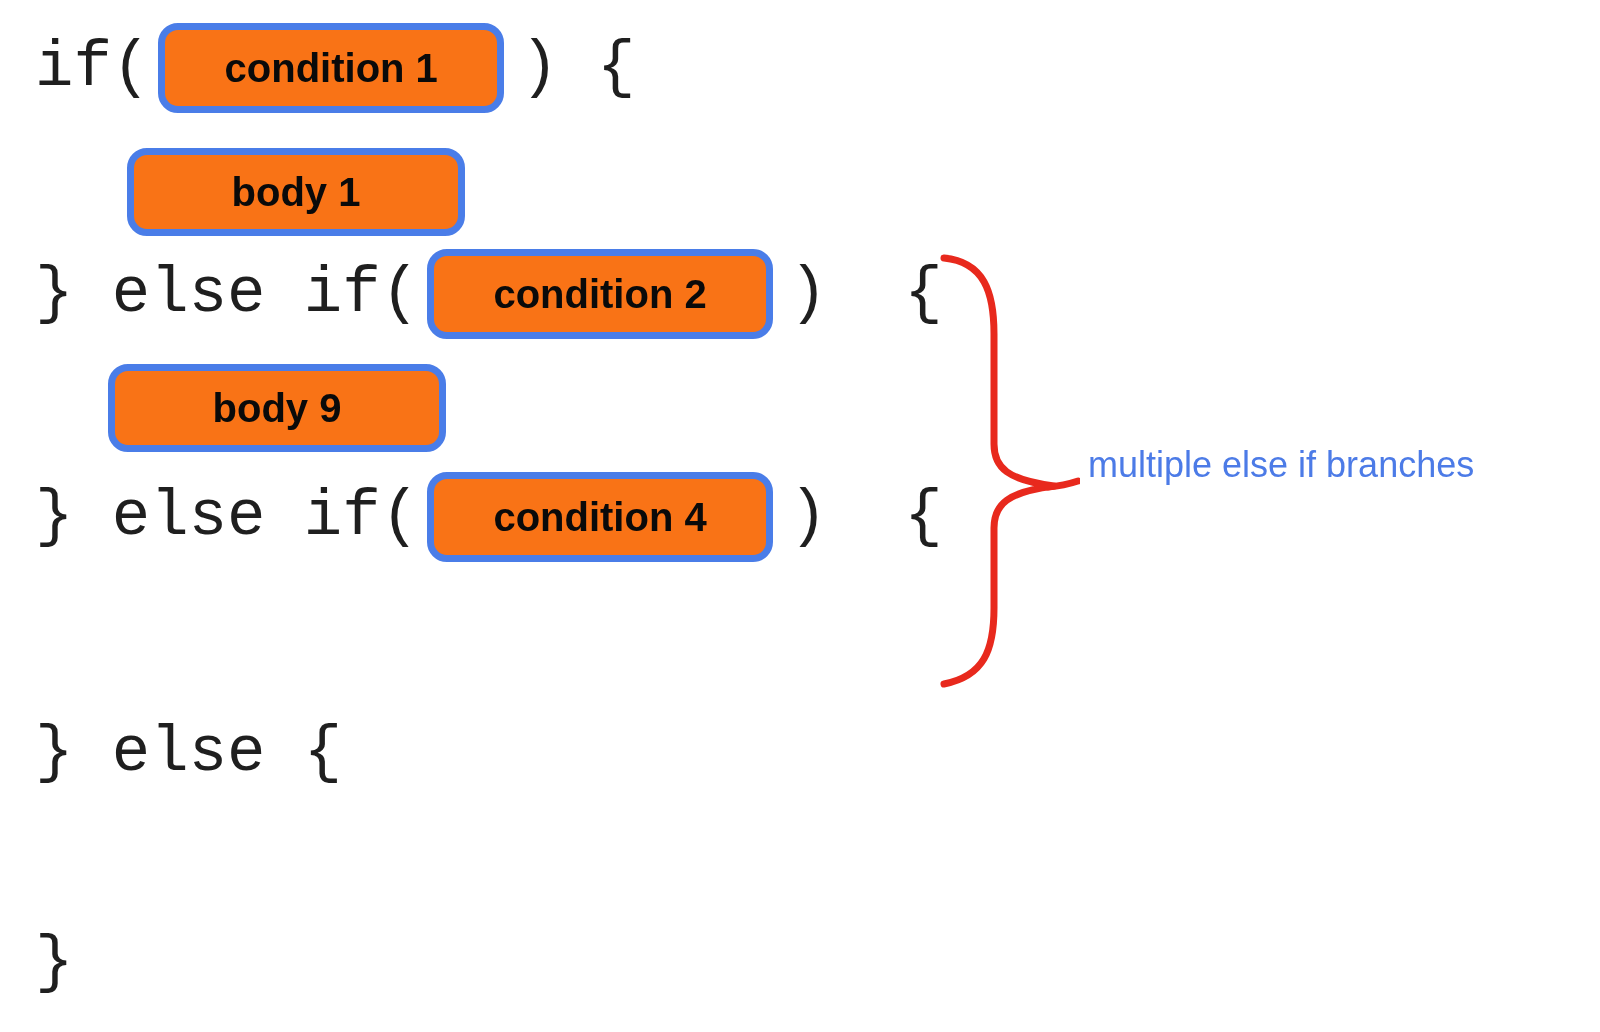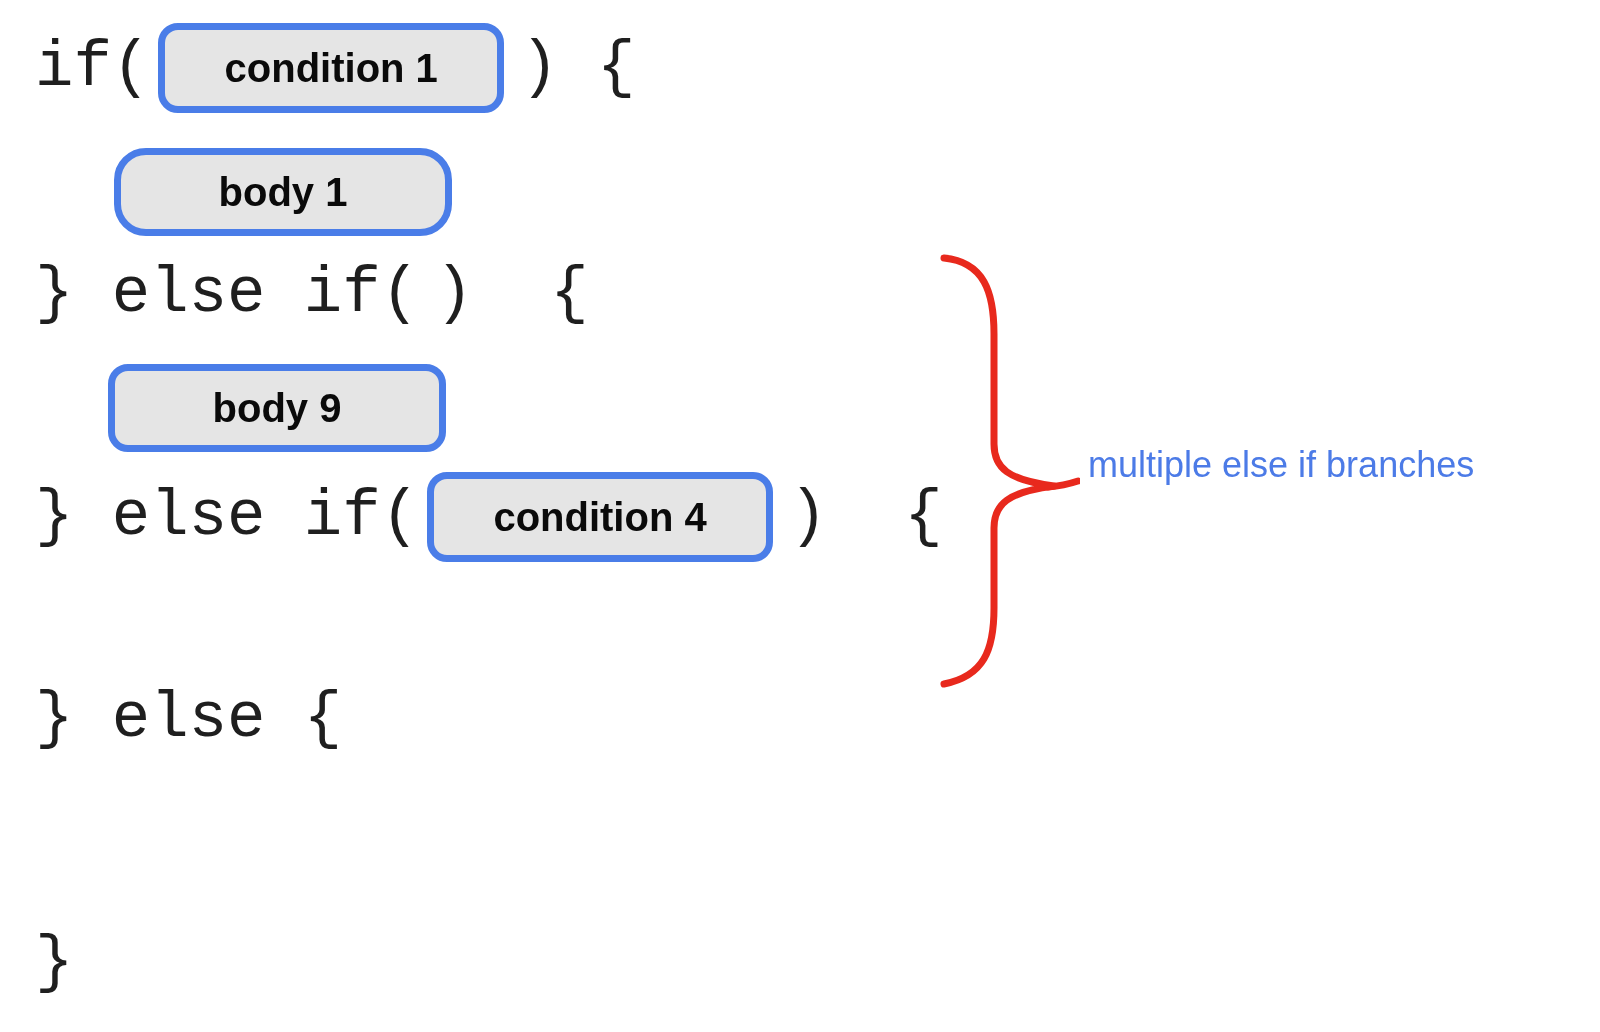--- a/index.html
+++ b/index.html
@@ -17,42 +17,42 @@
     height:92px;
   }
   .code {
     font-family:"Liberation Mono","DejaVu Sans Mono",monospace;
     font-size:64px;
     color:#1f1f1f;
     white-space:pre;
     line-height:1;
   }
   .pill {
-    background:#e5e5e5;
+    background:#f97316;
     border:7px solid #4a7de8;
     border-radius:20px;
     display:flex;
     align-items:center;
     justify-content:center;
     font-weight:700;
     font-size:40px;
     color:#0a0a0a;
     box-sizing:border-box;
   }
   .cond-pill { width:346px; height:90px; margin-left:8px; }
   .suffix { margin-left:16px; }
   .body-pill { position:absolute; width:338px; height:88px; }
 
   #row-if      { left:35px;  top:22px;  }
-  #body1-pill  { left:114px; top:148px;border-radius:32px; }
+  #body1-pill  { left:127px; top:148px; }
   #row-elseif2 { left:35px;  top:248px; }
   #body2-pill  { left:108px; top:364px; }
   #row-elseif3 { left:35px;  top:471px; }
   #body3-pill  { left:108px; top:583px; }
-  #row-else    { left:35px;  top:673px; }
+  #row-else    { left:35px;  top:707px; }
   #body4-pill  { left:105px; top:813px; }
   #row-close   { left:35px;  top:917px; }
 
   #brace-svg {
     position:absolute;
     left:930px; top:250px;
     width:150px; height:442px;
   }
   #annotation {
     position:absolute;
@@ -74,20 +74,23 @@
     </div>
     <span class="code suffix">) {</span>
   </div>
 
   <div class="pill body-pill" id="body1-pill">
     <span>body 1</span>
   </div>
 
   <div class="code-row" id="row-elseif2">
     <span class="code">} else if(</span>
+    <div class="pill cond-pill">
+      <span>condition 2</span>
+    </div>
     <span class="code suffix">)  {</span>
   </div>
 
   <div class="pill body-pill" id="body2-pill">
     <span>body 9</span>
   </div>
 
   <div class="code-row" id="row-elseif3">
     <span class="code">} else if(</span>
     <div class="pill cond-pill">

